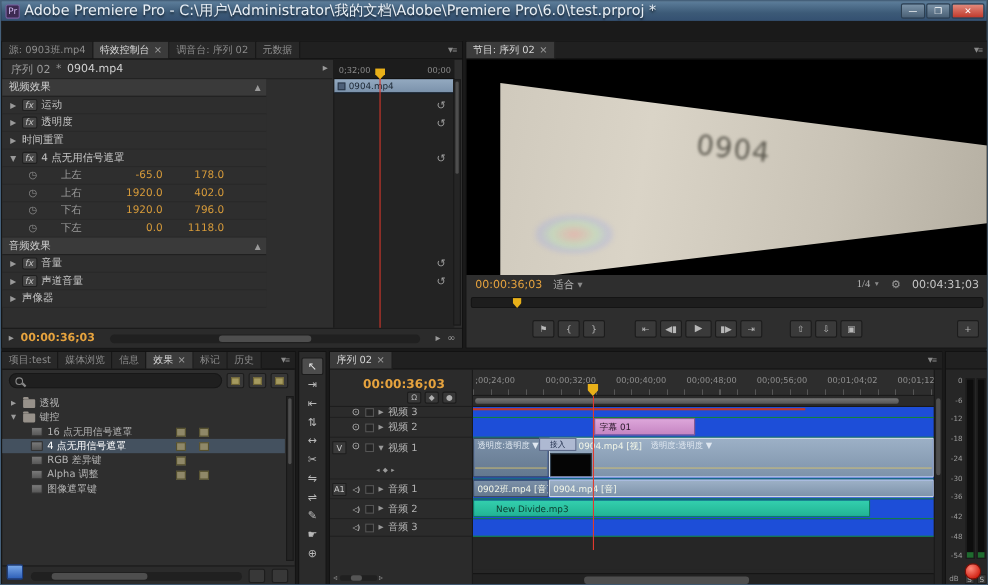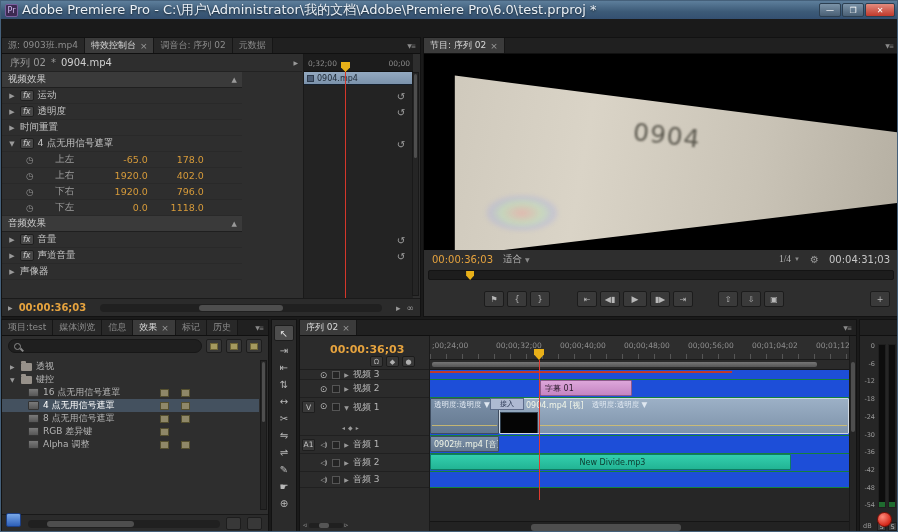--- a/index.html
+++ b/index.html
@@ -141,21 +141,21 @@
   .tl-workarea{height:10px;background:#2a2a2a;border-bottom:1px solid #191919;position:relative;}
   .wa-bar{position:absolute;left:2px;width:92%;top:2px;height:5px;background:linear-gradient(#757575,#565656);border-radius:2px;}
   .renderline{position:absolute;left:0;top:35px;width:72%;height:2px;background:#c0392b;z-index:3;}
   .lane{position:relative;border-bottom:1px solid #15803d;background:#1d4ed8;}
   .tl-fill{height:30px;background:#262626;}
   .tl-hscroll{position:absolute;left:0;right:0;bottom:0;height:11px;background:#222;border-top:1px solid #151515;}
   .tl-hscroll .thumb{position:absolute;left:24%;width:36%;top:2px;height:7px;}
   .clip{position:absolute;top:0;bottom:1px;background:linear-gradient(#7b90a8,#64788f);border:1px solid #3f4d60;border-radius:1px;font-size:8px;color:#e8eef5;overflow:hidden;}
   .clip.selected{background:linear-gradient(#9cb0c6,#7e93aa);border-color:#cfd8e2;}
   .title-clip{background:linear-gradient(#dda6da,#c585c2);border-color:#8e5b8c;color:#2b1b2b;display:flex;align-items:center;padding-left:4px;}
-  .music-clip{background:linear-gradient(#33cfae,#22b494);border-color:#0e7c63;color:#0d3a2f;display:flex;align-items:center;padding-left:4px;justify-content:center;}
+  .music-clip{background:linear-gradient(#33cfae,#22b494);border-color:#0e7c63;color:#0d3a2f;display:flex;align-items:center;padding-left:20px;}
   .aclip{display:flex;align-items:flex-start;padding:2px 0 0 3px;white-space:nowrap;}
   .clip-row1{height:12px;display:flex;gap:8px;align-items:center;padding-left:3px;white-space:nowrap;}
   .clip-row1.shift{padding-left:26px;}
   .prop{font-size:7.5px;color:#dfe7f0;}
   .cname{font-size:8px;color:#f2f6e8;}
   .thumb-frame{position:absolute;left:0;top:13px;width:38px;height:22px;background:#050505;border:1px solid #31404f;}
   .band{position:absolute;left:1px;right:1px;top:26px;height:1px;background:#d9c36a;opacity:.8;}
   .transition{position:absolute;left:60px;top:0;width:34px;height:12px;background:#aeb9d2;border:1px solid #5d6b8a;font-size:7px;color:#23304d;display:flex;align-items:center;justify-content:center;z-index:4;overflow:hidden;}
   .tl-playhead{position:absolute;left:109px;top:24px;width:1px;height:140px;background:#e03a2e;z-index:6;}
   .tl-phead{position:absolute;left:104px;top:13px;width:10px;height:11px;background:#e8b019;clip-path:polygon(0 0,100% 0,100% 50%,50% 100%,0 50%);z-index:6;}
@@ -433,40 +433,36 @@
       <div class="fx-row eff sel">
         <span class="eff-icon"></span>
         <span>4 点无用信号遮罩</span>
         <span class="badges">
             <i></i>
             <i></i>
           </span>
       </div>
       <div class="fx-row eff">
         <span class="eff-icon"></span>
-        <span>8 点无用信号遮罩</span>
-        <span class="badges">
-            <i></i>
-            <i></i>
-          </span>
-      </div>
-      <div class="fx-row eff">
-        <span class="eff-icon"></span>
         <span>RGB 差异键</span>
         <span class="badges">
             <i></i>
           </span>
       </div>
       <div class="fx-row eff">
         <span class="eff-icon"></span>
         <span>Alpha 调整</span>
         <span class="badges">
             <i></i>
             <i></i>
           </span>
+      </div>
+      <div class="fx-row eff">
+        <span class="eff-icon"></span>
+        <span>图像遮罩键</span>
       </div>
     </div>
     <div class="fx-vscroll">
         <div class="thumb"></div>
       </div>
     <div class="fx-bottom">
       <div class="fx-hscroll">
           <div class="thumb"></div>
         </div>
       <span class="fx-bbtn"></span>
@@ -599,20 +595,23 @@
             <span class="thumb-frame"></span>
             <span class="band" style="left:40px;"></span>
           </div>
           <div class="transition">
             <span>接入</span>
           </div>
         </div>
         <div class="lane" style="height:18px;">
           <div class="clip aclip" style="left:0;width:69px;">
             <span class="cname">0902班.mp4 [音]</span>
+          </div>
+          <div class="clip aclip selected" style="left:69px;right:0;">
+            <span class="cname">0904.mp4 [音]</span>
           </div>
         </div>
         <div class="lane" style="height:18px;">
           <div class="clip music-clip" style="left:0;width:361px;">
             <span>New Divide.mp3</span>
           </div>
         </div>
         <div class="lane" style="height:16px;"></div>
         <div class="tl-fill"></div>
 

